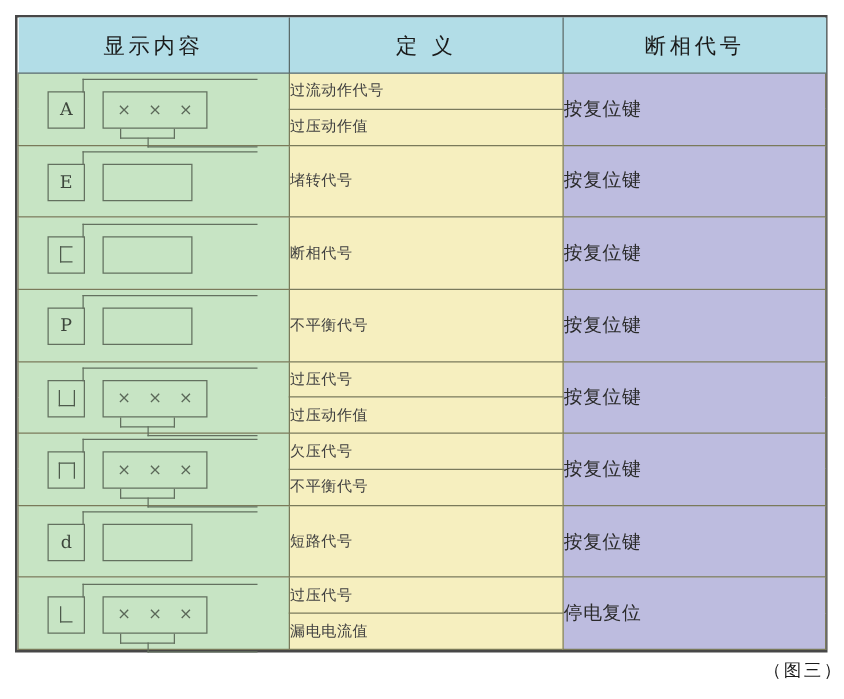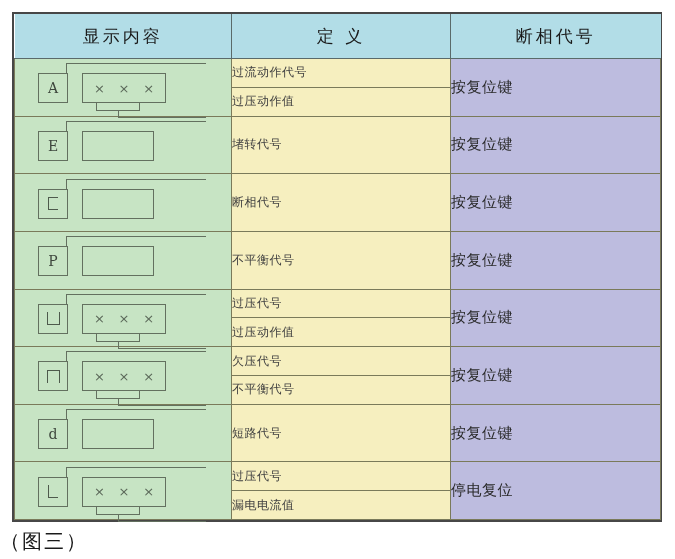--- a/index.html
+++ b/index.html
@@ -177,23 +177,23 @@
     border-bottom: 1.3px solid #63705f;
     box-sizing: border-box;
   }
 
   
   #figure-caption {
     position: absolute;
     left: 0;
     top: 528px;
     width: 675px;
-    text-align: left;
+    text-align: right;
     font-family: Liberation Mono, monospace;
-    font-size: 20px;
+    font-size: 14px;
     color: #1a1a1a;
     letter-spacing: 2px;
   }
 </style>
 </head>
 <body>
 
 <div id="table-wrap">
   <table class="legend-table">
     <colgroup>

